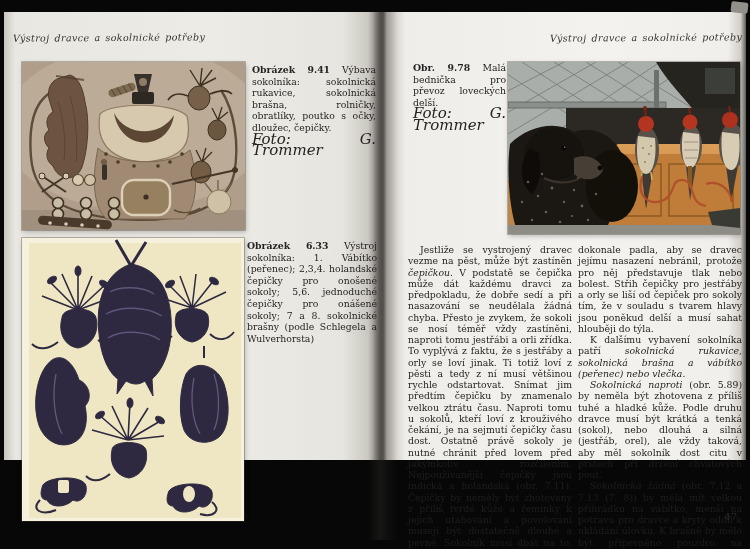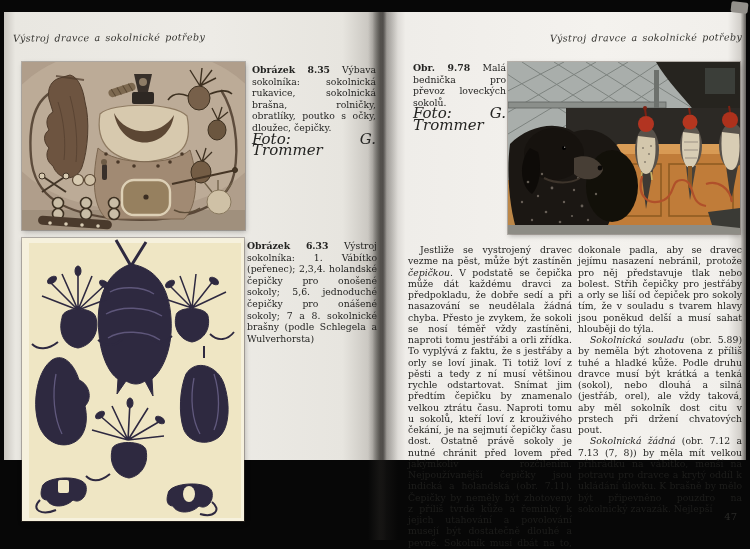--- a/index.html
+++ b/index.html
@@ -140,21 +140,21 @@
           <rect x="16" y="156" width="74" height="9" rx="4.5" fill="#4a3a2c" transform="rotate(4 53 160)"></rect>
           <circle cx="28" cy="161" r="1.8" fill="#d8ccb4"></circle>
             <circle cx="44" cy="162" r="1.8" fill="#d8ccb4"></circle>
           <circle cx="60" cy="163" r="1.8" fill="#d8ccb4"></circle>
             <circle cx="76" cy="164" r="1.8" fill="#d8ccb4"></circle>
         </g>
       </svg>
     </div>
 
     <div class="caption cap712">
-      <span class="cap-label">Obrázek 8.35</span><span> Výbava sokolníka: sokolnická rukavice, sokolnická brašna, rolničky, obratlíky, poutko s očky, dloužec, čepičky.</span>
+      <span class="cap-label">Obrázek 9.41</span><span> Výbava sokolníka: sokolnická rukavice, sokolnická brašna, rolničky, obratlíky, poutko s očky, dloužec, čepičky.</span>
       <div class="credit">Foto: G. Trommer</div>
     </div>
 
     <div class="photo photo2">
       <svg width="222" height="283" viewBox="0 0 222 283">
         <rect width="222" height="283" fill="#f6f1dd"></rect>
         <rect x="7" y="5" width="212" height="275" fill="#efe6c4"></rect>
         <g fill="#2e2940" stroke="#2e2940">
 
           <g>
@@ -217,21 +217,21 @@
 
     <div class="caption cap713">
       <span class="cap-label">Obrázek 6.33</span><span> Výstroj sokolníka: 1. Vábítko (peřenec); 2,3,4. holandské čepičky pro onošené sokoly; 5,6. jednoduché čepičky pro onášené sokoly; 7 a 8. sokolnické brašny (podle Schlegela a Wulverhorsta)</span>
     </div>
   </div>
 
   <div class="page right">
     <div class="runhead rgt">Výstroj dravce a sokolnické potřeby</div>
 
     <div class="caption cap714">
-      <span class="cap-label">Obr. 9.78</span><span> Malá bednička pro převoz loveckých sokolů.</span>
+      <span class="cap-label">Obr. 9.78</span><span> Malá bednička pro převoz loveckých delší.</span>
       <div class="credit">Foto: G. Trommer</div>
     </div>
 
     <div class="photo photo3">
       <svg width="232" height="172" viewBox="0 0 232 172">
         <rect width="232" height="172" fill="#a9aeab"></rect>
 
         <g stroke="#6f7571" stroke-width="1" opacity="0.75">
           <path d="M-10 6 L120 92 M14 0 L150 88 M46 0 L170 78 M78 0 L190 70 M110 0 L210 62"></path>
           <path d="M120 0 L-10 78 M152 0 L30 82 M88 0 L-10 56 M56 0 L-10 34 M180 4 L80 70"></path>
@@ -323,21 +323,22 @@
         <path d="M200 150 L232 146 L232 166 L204 163 Z" fill="#3a3a35"></path>
       </svg>
     </div>
 
     <div class="bodycol col1">
       <p class="indent"><span>Jestliže se vystrojený dravec vezme na pěst, může být zastíněn </span><span class="it">čepičkou</span><span>. V podstatě se čepička může dát každému dravci za předpokladu, že dobře sedí a při nasazování se neudělala žádná chyba. Přesto je zvykem, že sokoli se nosí téměř vždy zastíněni, naproti tomu jestřábi a orli zřídka. To vyplývá z faktu, že s jestřáby a orly se loví jinak. Ti totiž loví z pěsti a tedy z ní musí většinou rychle odstartovat. Snímat jim předtím čepičku by znamenalo velkou ztrátu času. Naproti tomu u sokolů, kteří loví z krouživého čekání, je na sejmutí čepičky času dost. Ostatně právě sokoly je nutné chránit před lovem před jakýmkoliv rozčilením. Nejpoužívanější čepičky jsou indická a holandská (obr. 7.11). Čepičky by neměly být zhotoveny z příliš tvrdé kůže a řeminky k jejich utahování a povolování musejí být dostatečně dlouhé a pevné. Sokolník musí dbát na to, aby čepička</span></p>
     </div>
 
     <div class="bodycol col2">
       <p><span>dokonale padla, aby se dravec jejímu nasazení nebránil, protože pro něj představuje tlak nebo bolest. Střih čepičky pro jestřáby a orly se liší od čepiček pro sokoly tím, že v souladu s tvarem hlavy jsou poněkud delší a musí sahat hlouběji do týla.</span></p>
-      <p class="indent"><span class="it">Sokolnická souladu</span><span> (obr. 5.89) by neměla být zhotovena z příliš tuhé a hladké kůže. Podle druhu dravce musí být krátká a tenká (sokol), nebo dlouhá a silná (jestřáb, orel), ale vždy taková, aby měl sokolník dost citu v prstech při držení chvatových pout.</span></p>
+      <p class="indent"><span>K dalšímu vybavení sokolníka patří </span><span class="it">sokolnická rukavice, sokolnická brašna a vábítko (peřenec) nebo vlečka.</span></p>
+      <p class="indent"><span class="it">Sokolnická naproti</span><span> (obr. 5.89) by neměla být zhotovena z příliš tuhé a hladké kůže. Podle druhu dravce musí být krátká a tenká (sokol), nebo dlouhá a silná (jestřáb, orel), ale vždy taková, aby měl sokolník dost citu v prstech při držení chvatových pout.</span></p>
       <p class="indent"><span class="it">Sokolnická žádná</span><span> (obr. 7.12 a 7.13 (7, 8)) by měla mít velkou přihrádku na vábítko, menší na potravu pro dravce a krytý oddíl k ukládání úlovku. K brašně by mělo být připevněno pouzdro na sokolnický zavazák. Nejlepší</span></p>
     </div>
 
     <div class="pagenum">47</div>
   </div>
 
   <div class="gutter"></div>
   <div class="page-corner"></div>
 </div>
 

